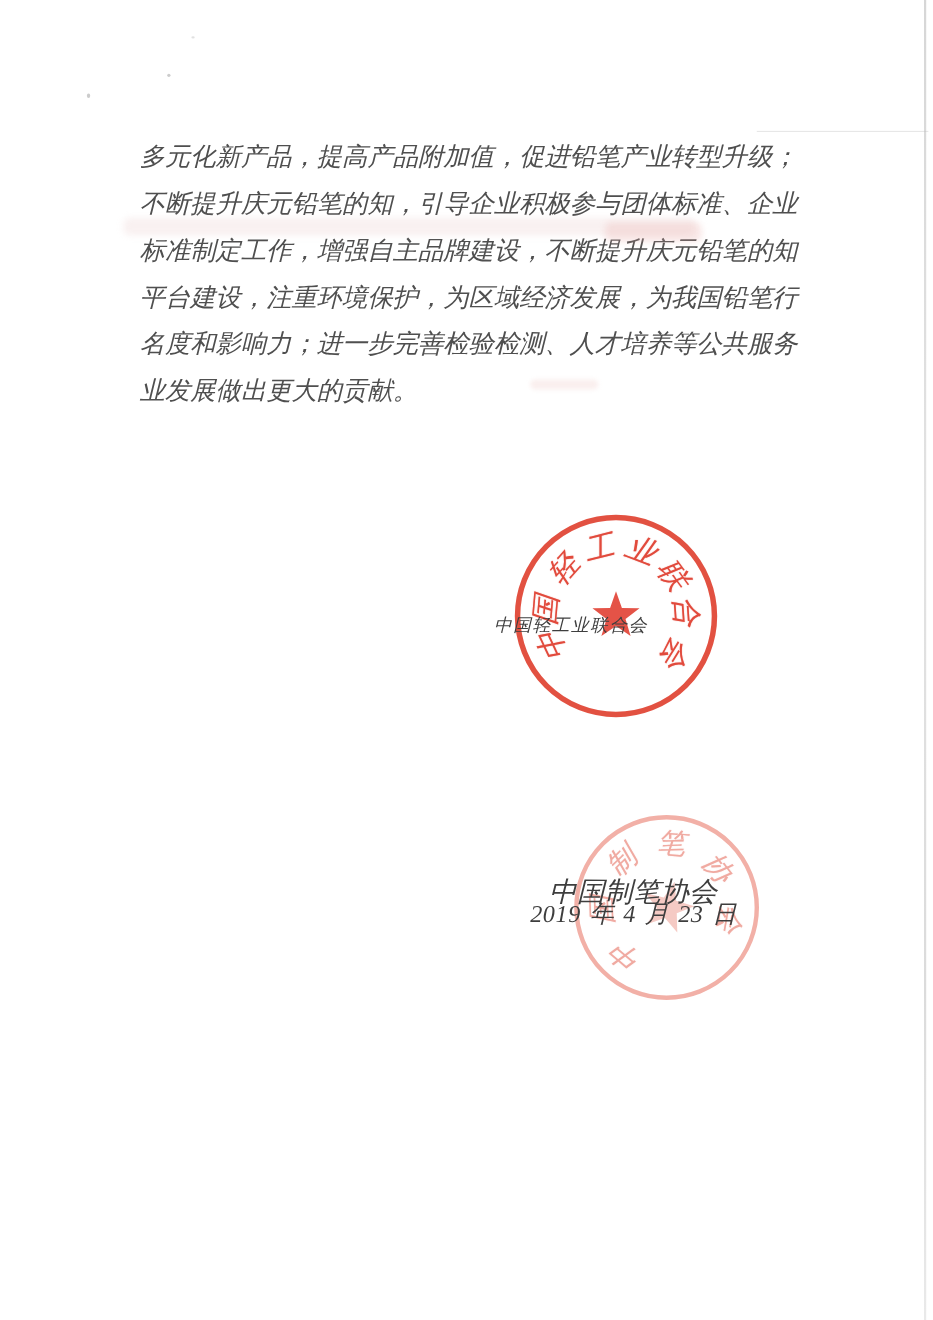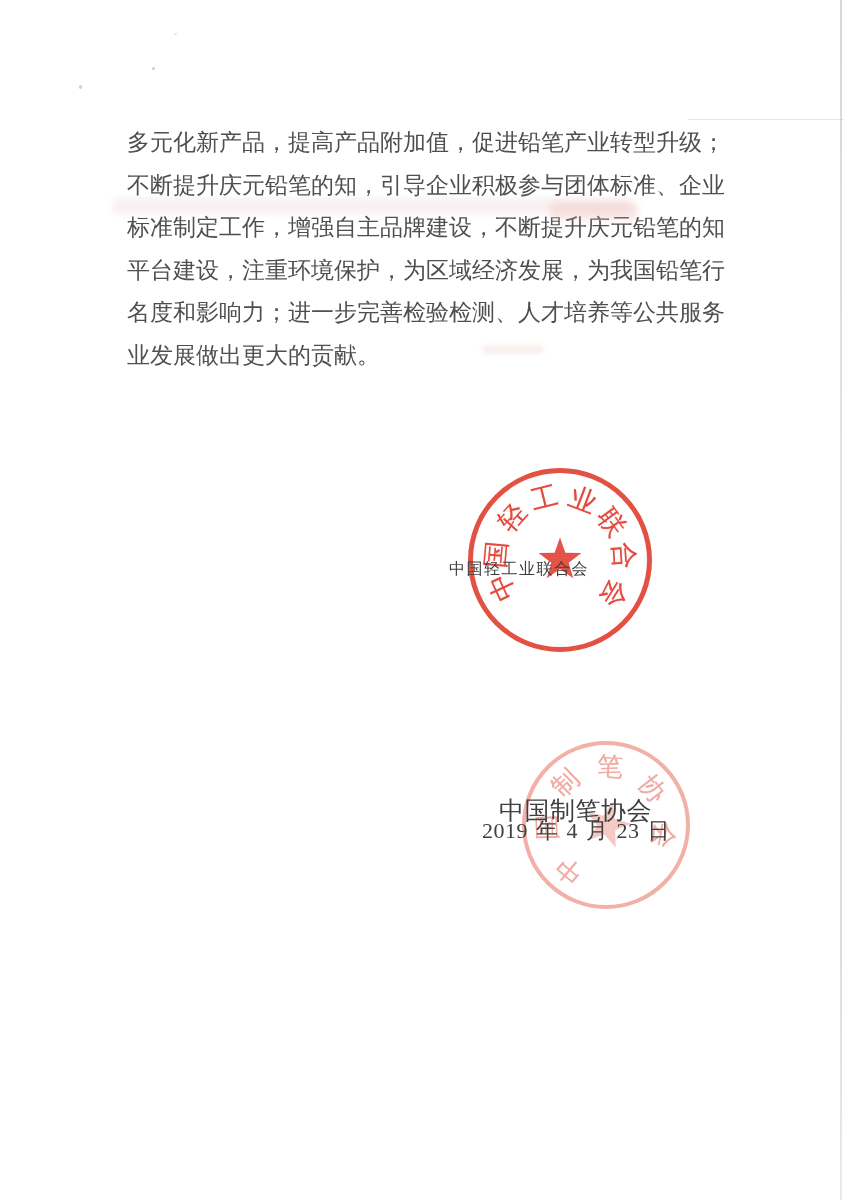--- a/index.html
+++ b/index.html
@@ -3,21 +3,21 @@
 <meta charset="utf-8">
 <style>
   html, body { margin: 0; padding: 0; }
   body {
     width: 848px; height: 1200px;
     background: #ffffff;
     position: relative;
     overflow: hidden;
     font-family: "Liberation Serif", "DejaVu Serif", serif;
   }
-  .page { position: absolute; inset: 0; }
+  .page { position: absolute; inset: 0; font-style: italic; }
 
   
   .body-text {
     position: absolute;
     left: 127px; top: 122px; width: 604px;
     font-size: 23px;
     line-height: 42.5px;
     color: #4f4f4f;
     letter-spacing: 0px;
     text-align: justify;

